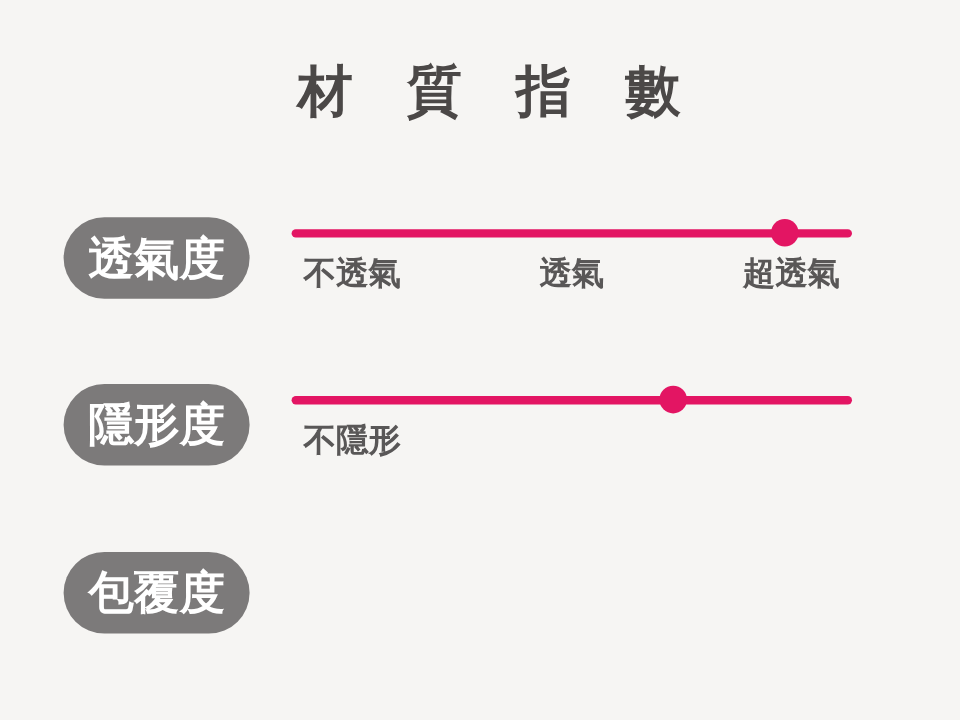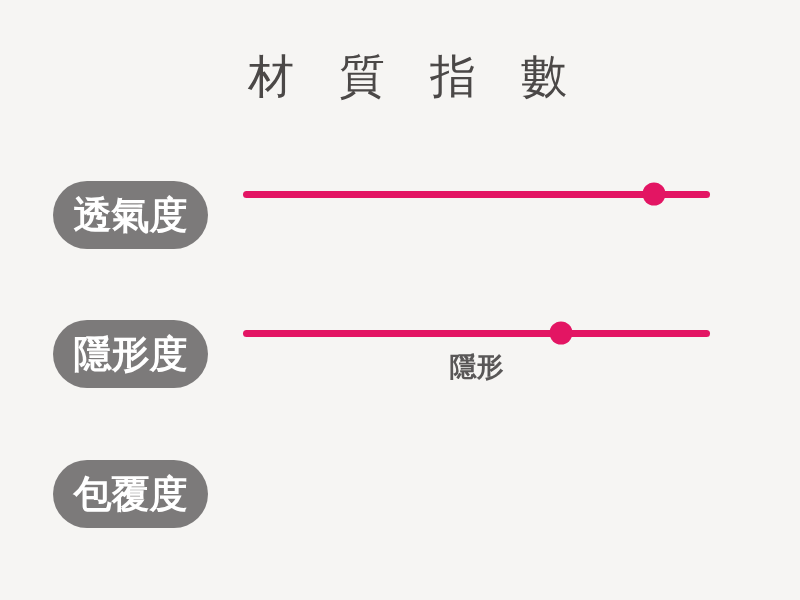--- a/index.html
+++ b/index.html
@@ -14,21 +14,21 @@
   body{
     width:800px;height:600px;
     background:var(--background);
     font-family:"Liberation Sans","DejaVu Sans",sans-serif;
     position:relative;overflow:hidden;
   }
   .panel{position:absolute;left:0;top:0;width:800px;height:600px;}
   .title{
     position:absolute;left:0;right:0;top:46px;
     text-align:center;
-    font-size:46px;font-weight:normal;
+    font-size:46px;font-weight:bold;
     letter-spacing:45px;text-indent:45px;
     color:var(--title-text);
     white-space:nowrap;
     margin-left:15px;
   }
   .row{position:absolute;left:0;width:800px;height:140px;}
   .row-1{top:160px;}
   .row-2{top:299px;font-family:Liberation Serif, serif;}
   .row-3{top:439px;}
   .pill{
@@ -73,32 +73,37 @@
 
   <div class="title">材質指數</div>
 
   <div class="row row-1">
     <div class="pill">
       <span>透氣度</span>
     </div>
     <div class="track">
       <div class="track-line"></div>
       <div class="dot" style="left: 88%;"></div>
+      <div class="scale-labels">
+        <span class="scale-label-low">不透氣</span>
+        <span class="scale-label-mid">透氣</span>
+        <span class="scale-label-high">超透氣</span>
+      </div>
     </div>
   </div>
 
   <div class="row row-2">
     <div class="pill">
       <span>隱形度</span>
     </div>
     <div class="track">
       <div class="track-line"></div>
       <div class="dot" style="left: 68%;"></div>
       <div class="scale-labels">
-        <span class="scale-label-mid">隱形</span>
+        <span class="scale-label-low">不隱形</span>
       </div>
     </div>
   </div>
 
   <div class="row row-3">
     <div class="pill">
       <span>包覆度</span>
     </div>
   </div>
 

